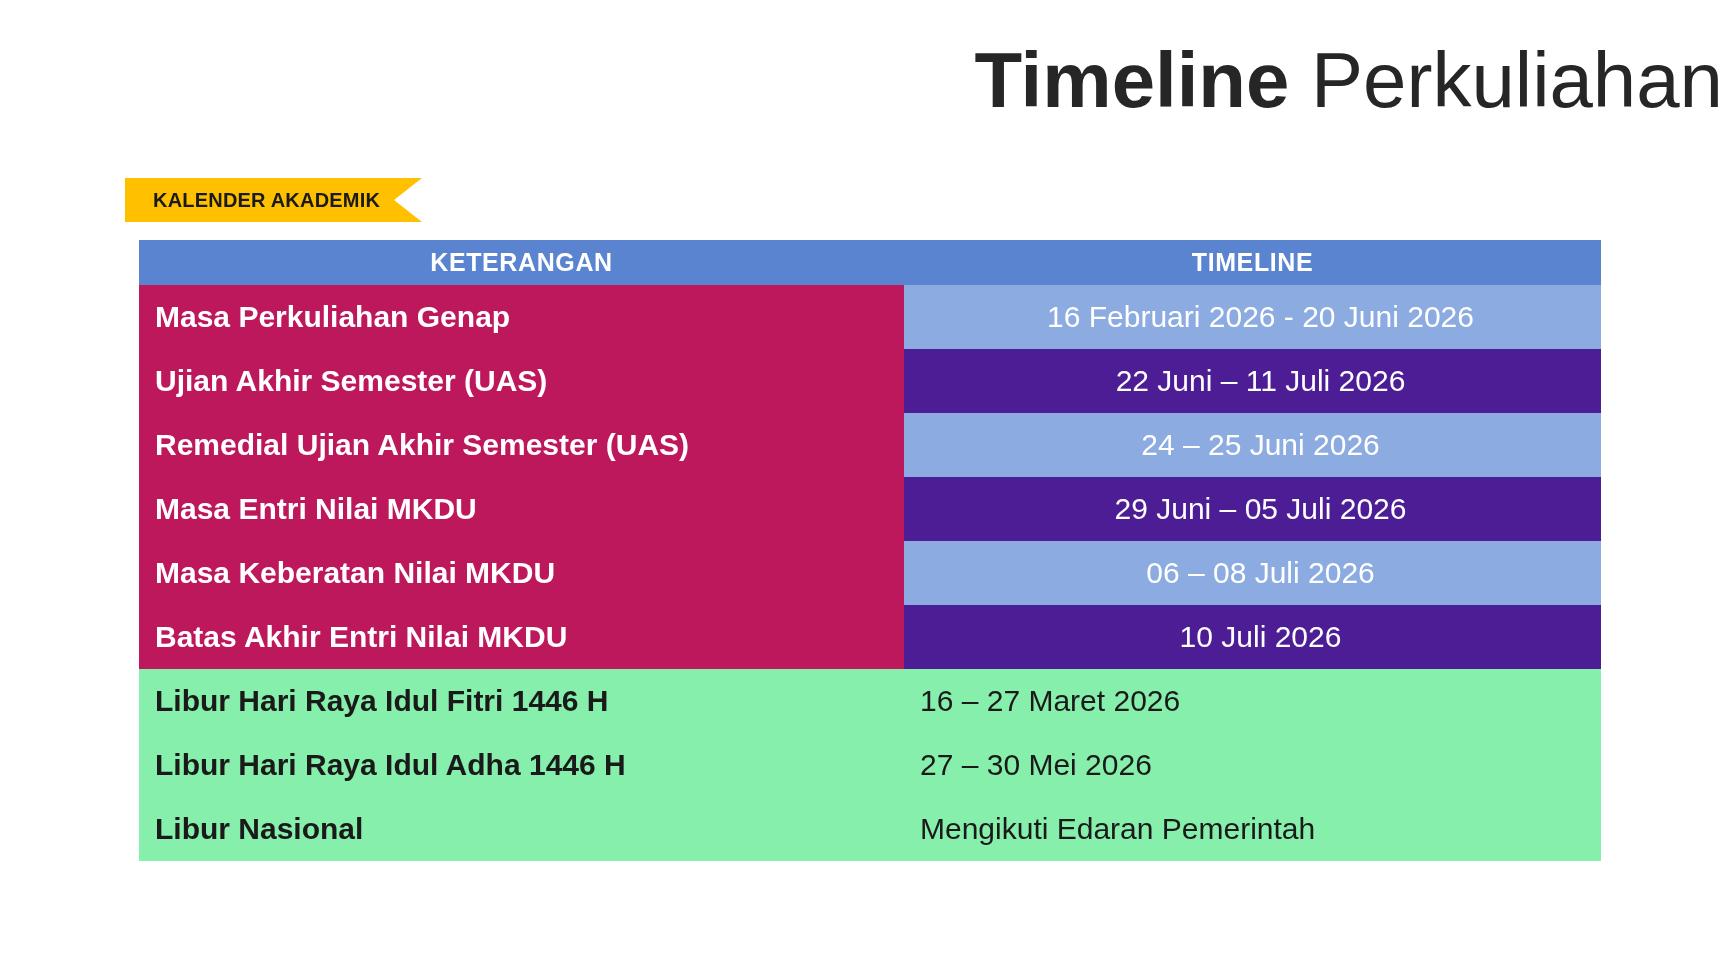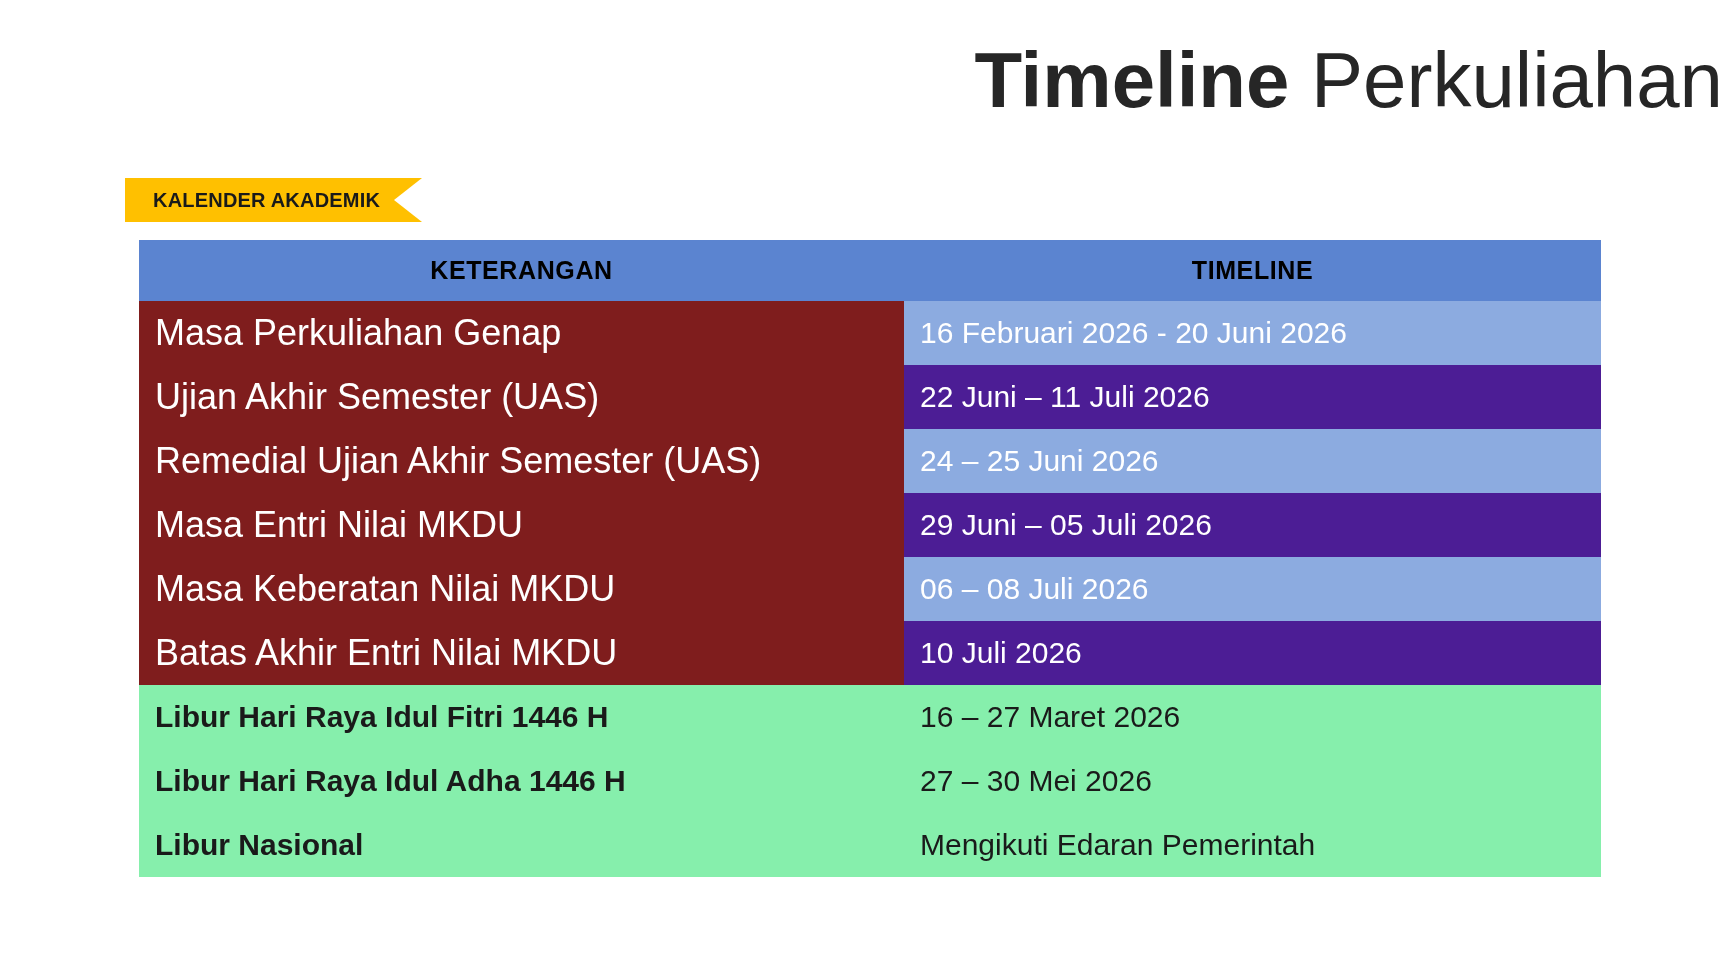--- a/index.html
+++ b/index.html
@@ -72,43 +72,43 @@
   .tbl {
     border-collapse: collapse;
     table-layout: fixed;
     width: 1462px;
   }
   .tbl col.c1 { width: 765px; }
   .tbl col.c2 { width: 697px; }
 
   .tbl th {
     background: #5b84d0;
-    color: #000000;
+    color: #ffffff;
     font-size: 25px;
     font-weight: bold;
     letter-spacing: 0.6px;
     text-align: center;
     height: 37px;
-    padding: 12px;
+    padding: 4px;
     border: 0;
   }
   .tbl td {
     height: 64px;
     padding: 0 0 0 16px;
     border: 0;
     vertical-align: middle;
     white-space: nowrap;
   }
 
   
   .row-blue td.keterangan {
-    background: #7f1d1d;
+    background: #be185d;
     color: #ffffff;
-    font-size: 36px;
-    font-weight: normal;
+    font-size: 30px;
+    font-weight: bold;
   }
   .row-blue td.timeline {
     color: #ffffff;
     font-size: 30px;
     font-weight: normal;
   }
   .row-blue.shade-light td.timeline { background: #8cabe0; }
   .row-blue.shade-dark  td.timeline { background: #4c1d95; }
 
   
@@ -119,21 +119,21 @@
   .row-grey td.keterangan {
     font-size: 30px;
     font-weight: bold;
   }
   .row-grey td.timeline {
     font-size: 30px;
     font-weight: normal;
   }
 
   
-  .sep-col { border-left: 3px solid #ffffff; }
+  .sep-col { border-left: 3px solid #ffffff; text-align: center; }
   .sep-top { border-top: 3px solid #ffffff; }
 </style>
 </head>
 <body>
 
 <div class="title">
   <span class="t-bold">Timeline</span><span class="t-reg"> Perkuliahan</span>
 </div>
 
 <div class="ribbon">

